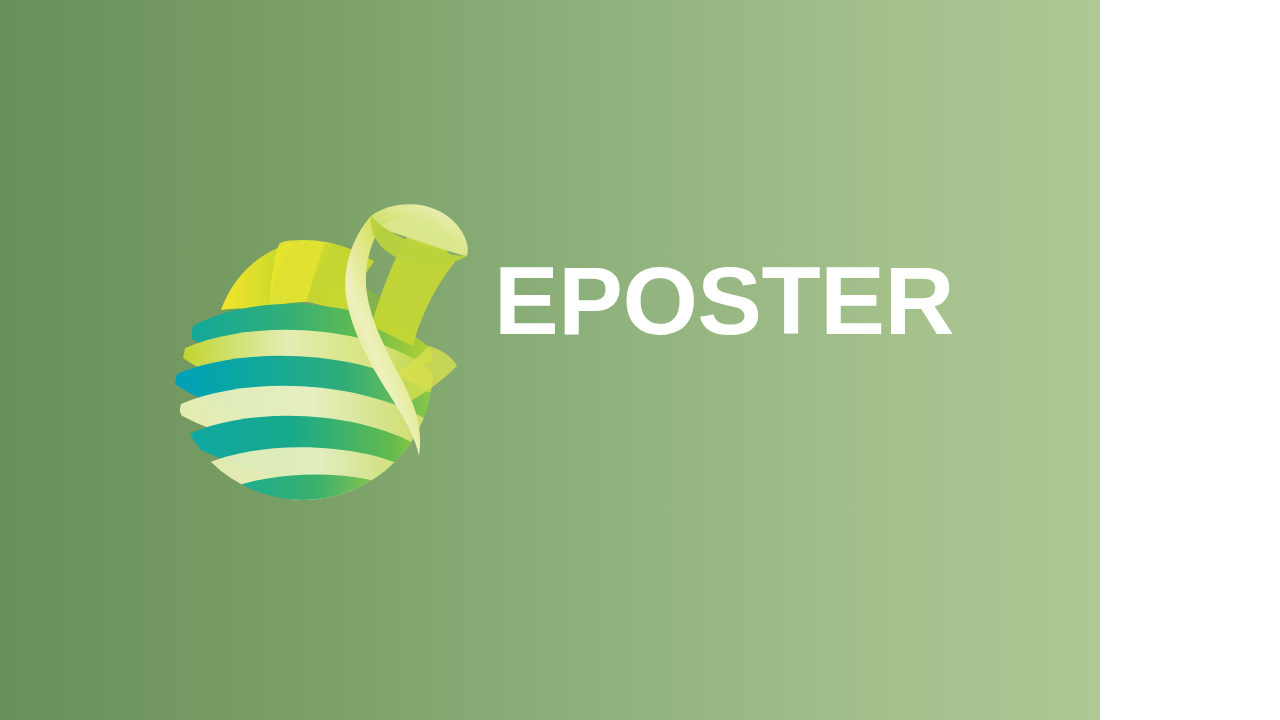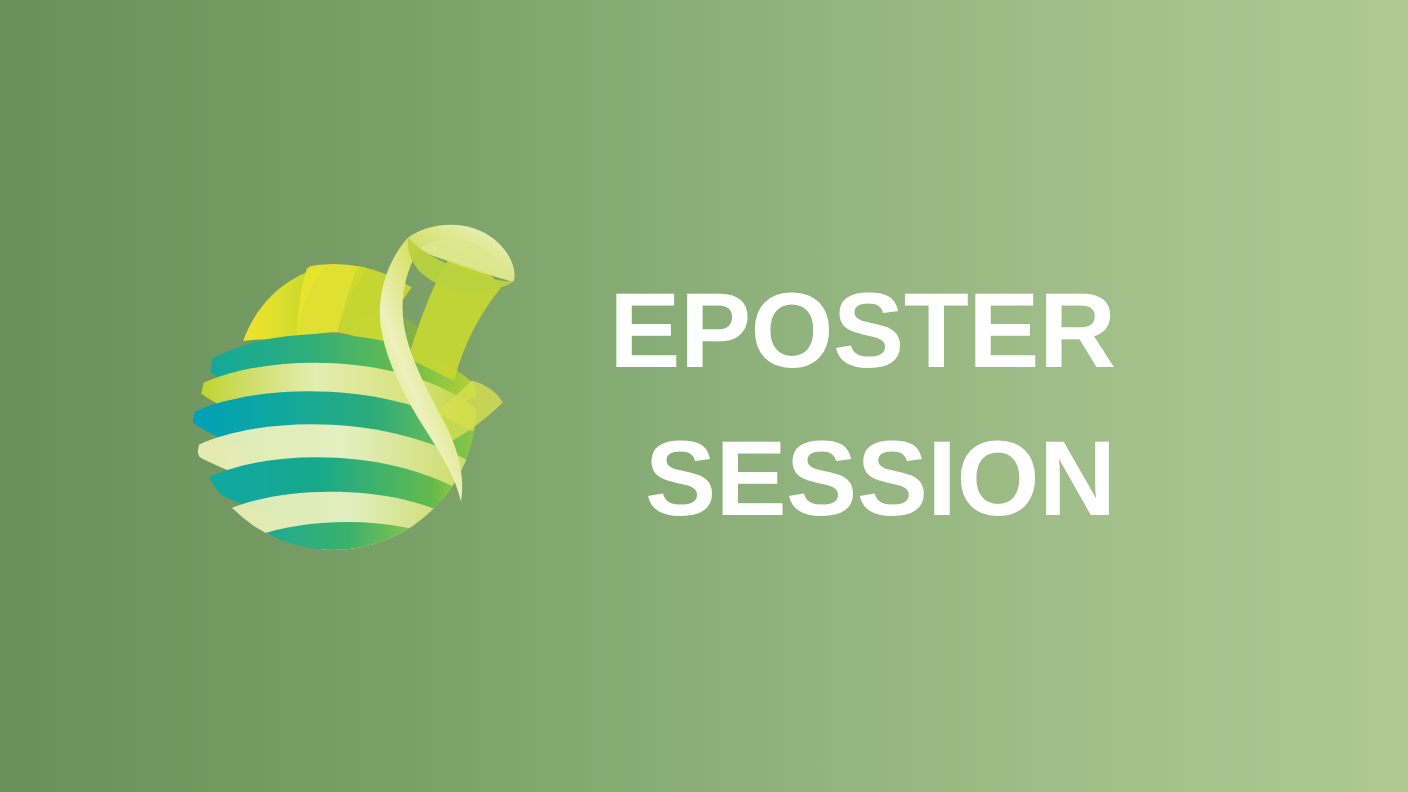--- a/index.html
+++ b/index.html
@@ -7,25 +7,24 @@
     padding: 0;
     width: 1280px;
     height: 720px;
     overflow: hidden;
   }
   body {
     font-family: "Liberation Sans", sans-serif;
   }
   #slide {
     position: relative;
-    width: 1280px;
+    width: 1100px;
     height: 720px;
     background: linear-gradient(90deg, #699059 0%, #7ba168 30%, #8fb27c 55%, #a3c08b 80%, #afc894 100%);
     overflow: hidden;
-    text-align: right;
   }
   #logo-wrap {
     position: absolute;
     left: 175px;
     top: 198px;
     width: 305px;
     height: 320px;
   }
   #logo-wrap svg {
     display: block;
@@ -153,16 +152,15 @@
                C212,32 202,26 196,18 Z" fill="url(#gLeaf)"></path>
       <path d="M206,28 C220,18 244,16 262,26 C278,35 288,50 290,58 C272,52 250,44 230,38
                C216,34 208,32 206,28 Z" fill="#DCE78E" opacity="0.85"></path>
       <path d="M196,18 C206,30 222,38 242,46 C262,54 280,58 292,58 C276,68 250,70 228,62
                C206,54 194,38 196,18 Z" fill="#B9D23D" opacity="0.95"></path>
     </svg>
   </div>
 
   <div id="title-block">
     <div class="title-line">EPOSTER</div>
-    <div class="title-line">SESSION</div>
   </div>
 
 </div>
 
 </body></html>

